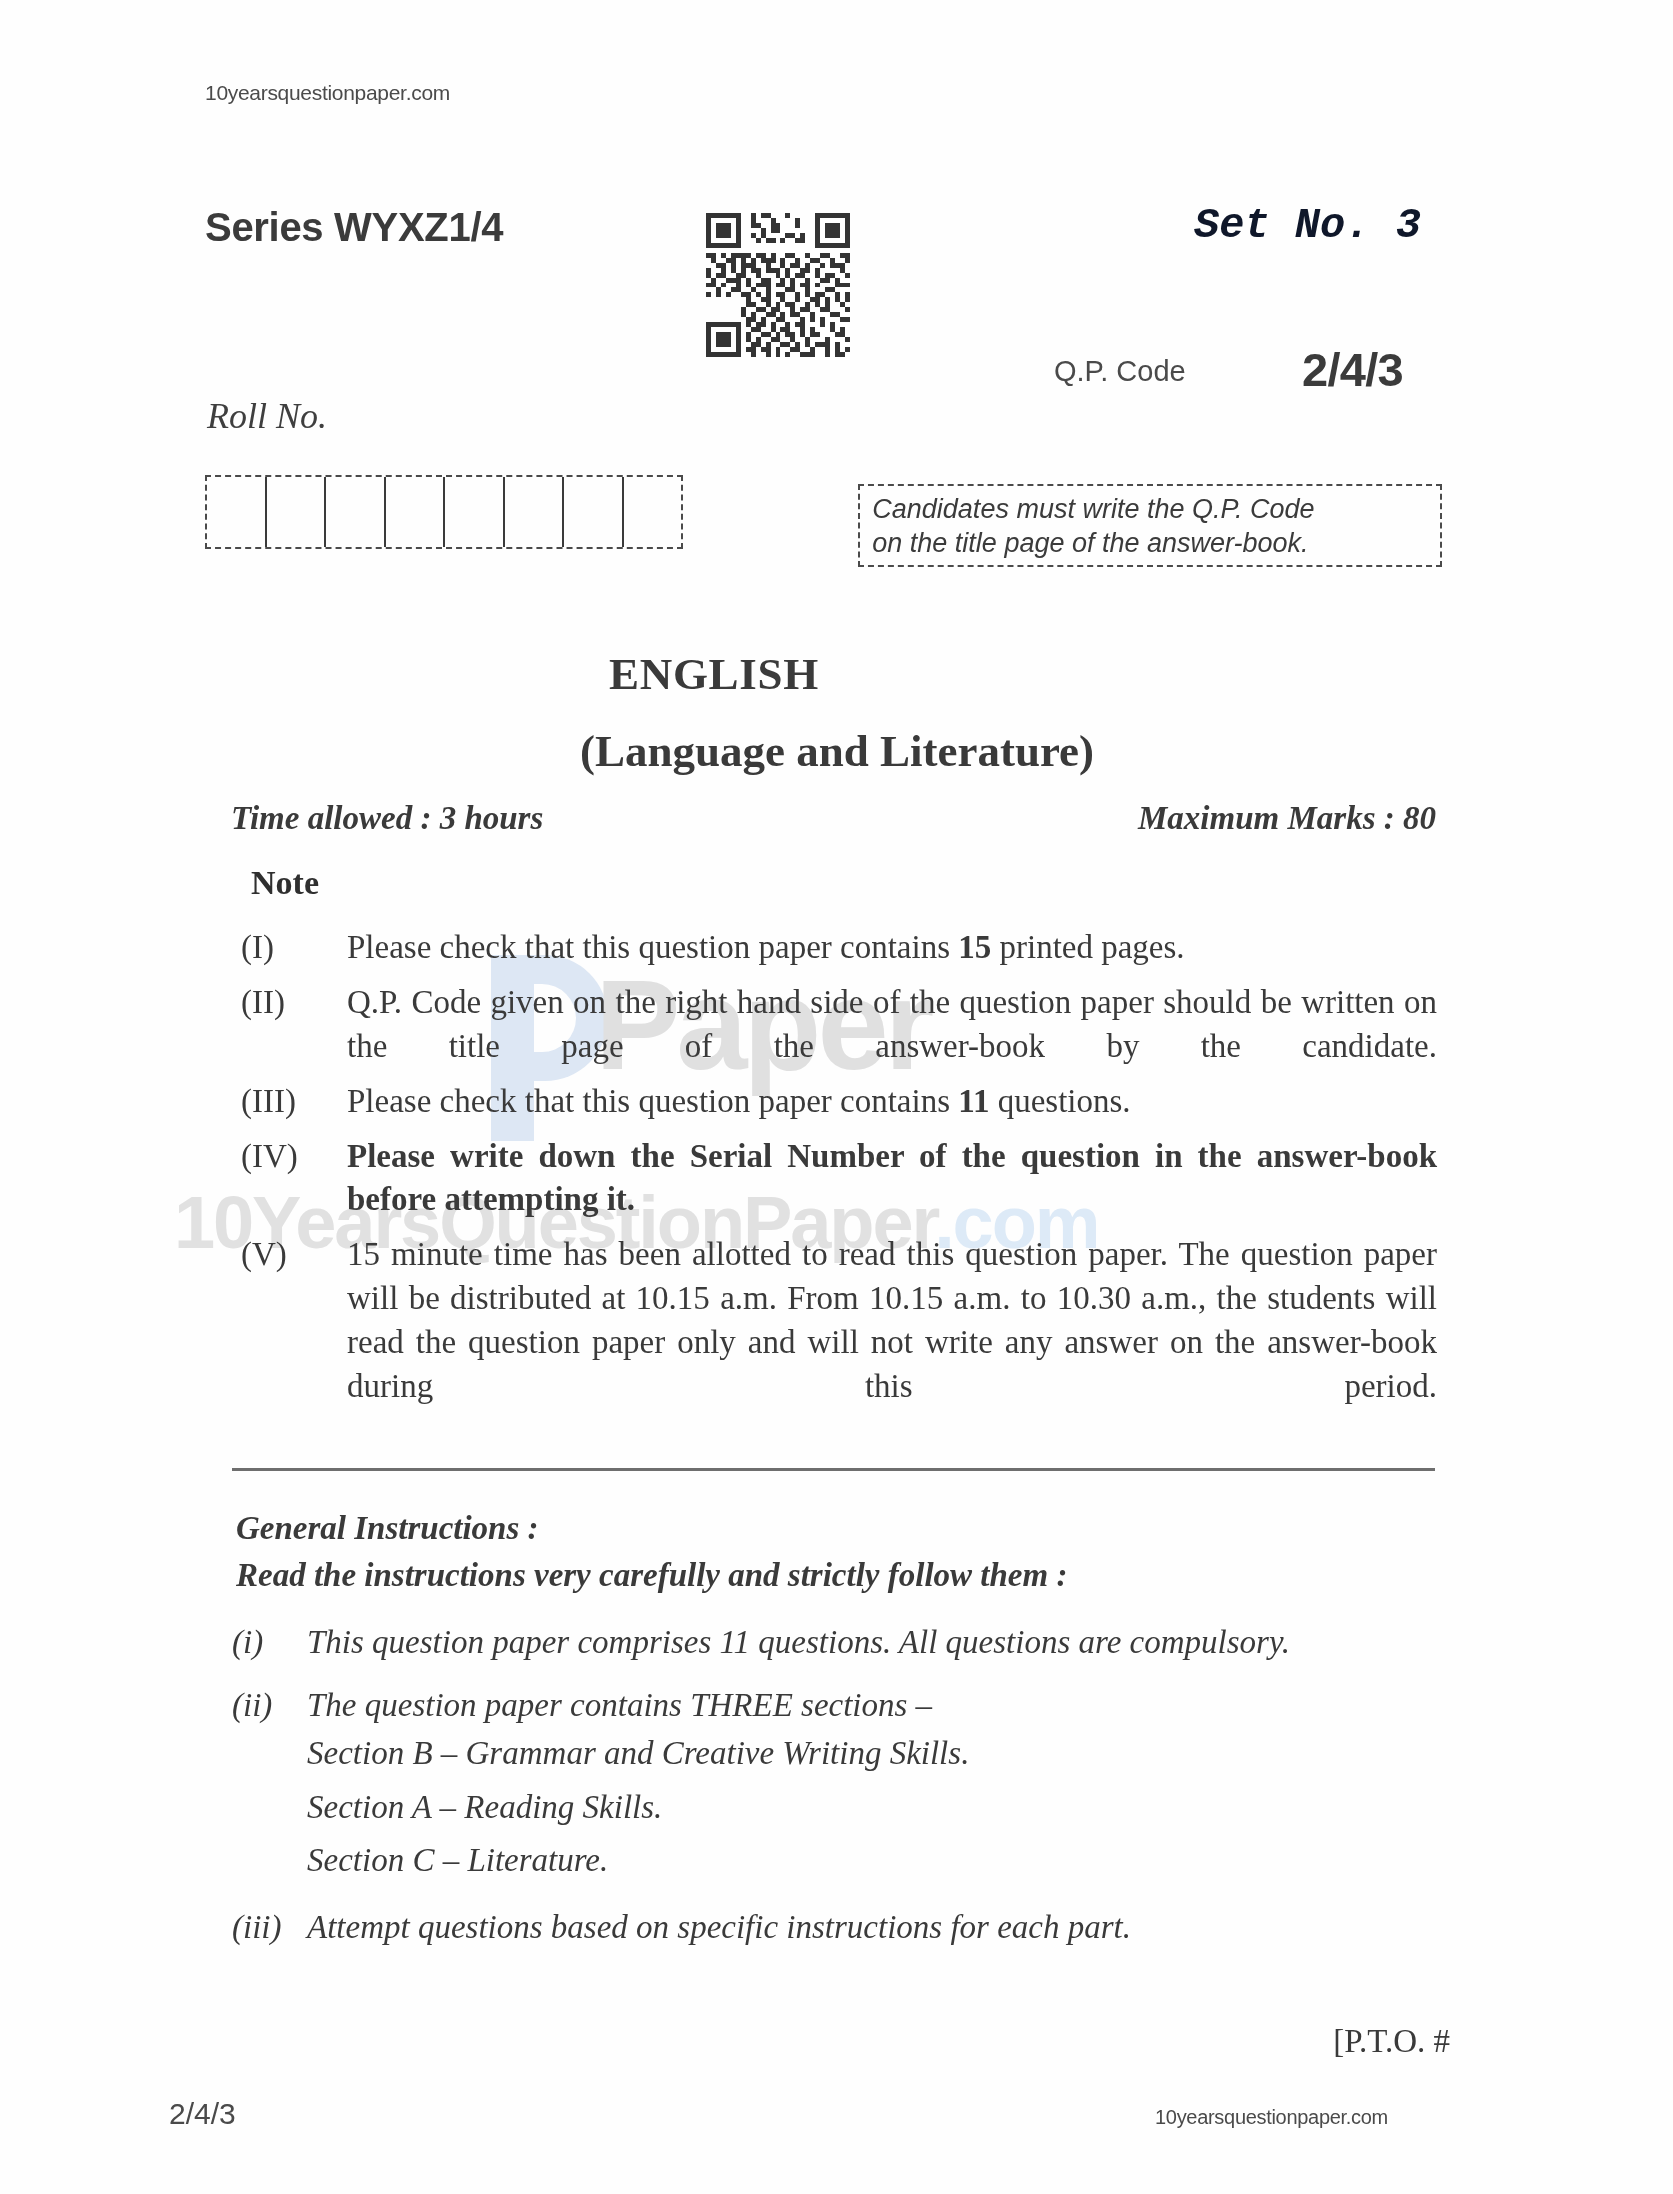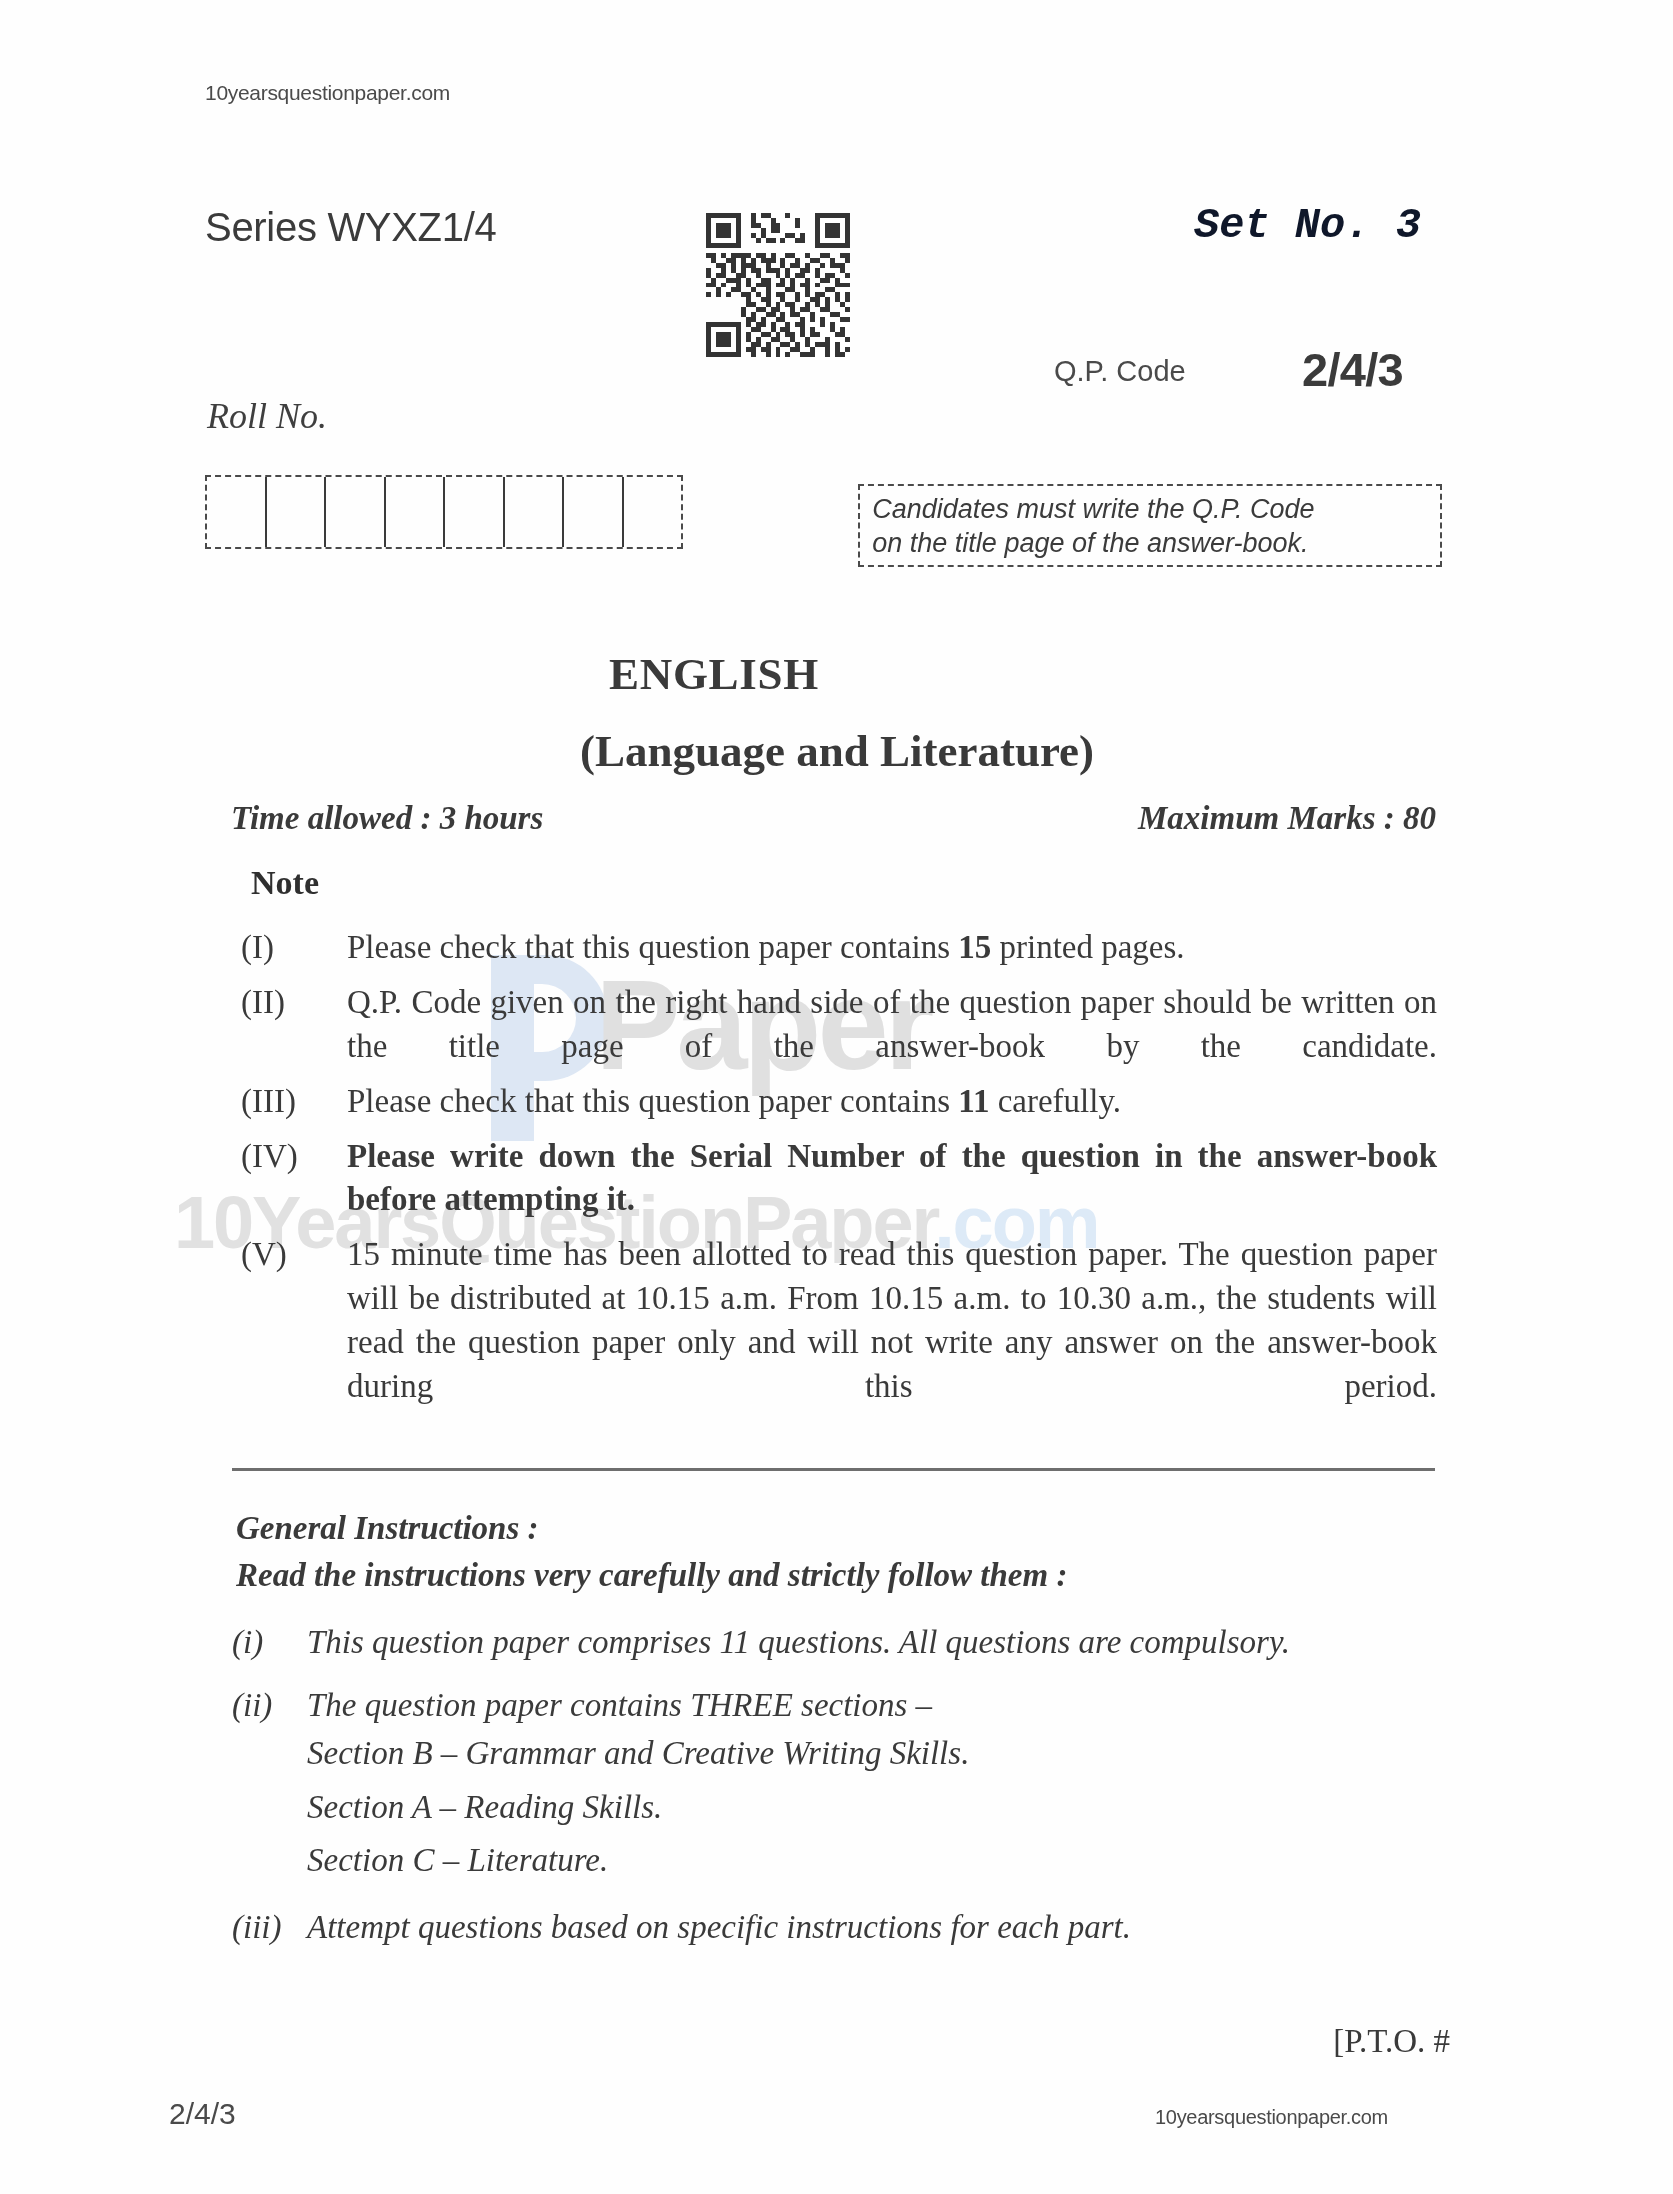--- a/index.html
+++ b/index.html
@@ -112,21 +112,21 @@
   .wm-line2 .dotcom { color: #ddeaf7; }
 
   
   .content { position: relative; z-index: 2; }
 
   .series {
     position: absolute;
     left: 205px;
     top: 205px;
     font-family: "Liberation Sans", sans-serif;
-    font-weight: 400;
+    font-weight: 700;
     font-size: 40px;
     color: #3b3b3b;
     letter-spacing: -0.3px;
     white-space: nowrap;
   }
 
   .qr {
     position: absolute;
     left: 706px;
     top: 213px;
@@ -654,21 +654,21 @@
         <div class="note-body"><span>Please check that this question paper contains </span><b>15</b><span> printed pages.</span></div>
       </div>
 
       <div class="note-row">
         <div class="note-marker">(II)</div>
         <div class="note-body justify-all">Q.P. Code given on the right hand side of the question paper should be written on the title page of the answer-book by the candidate.</div>
       </div>
 
       <div class="note-row">
         <div class="note-marker">(III)</div>
-        <div class="note-body"><span>Please check that this question paper contains </span><b>11</b><span> carefully.</span></div>
+        <div class="note-body"><span>Please check that this question paper contains </span><b>11</b><span> questions.</span></div>
       </div>
 
       <div class="note-row">
         <div class="note-marker">(IV)</div>
         <div class="note-body bold">Please write down the Serial Number of the question in the answer-book before attempting it.</div>
       </div>
 
       <div class="note-row">
         <div class="note-marker">(V)</div>
         <div class="note-body justify-all">15 minute time has been allotted to read this question paper. The question paper will be distributed at 10.15 a.m. From 10.15 a.m. to 10.30 a.m., the students will read the question paper only and will not write any answer on the answer-book during this period.</div>

